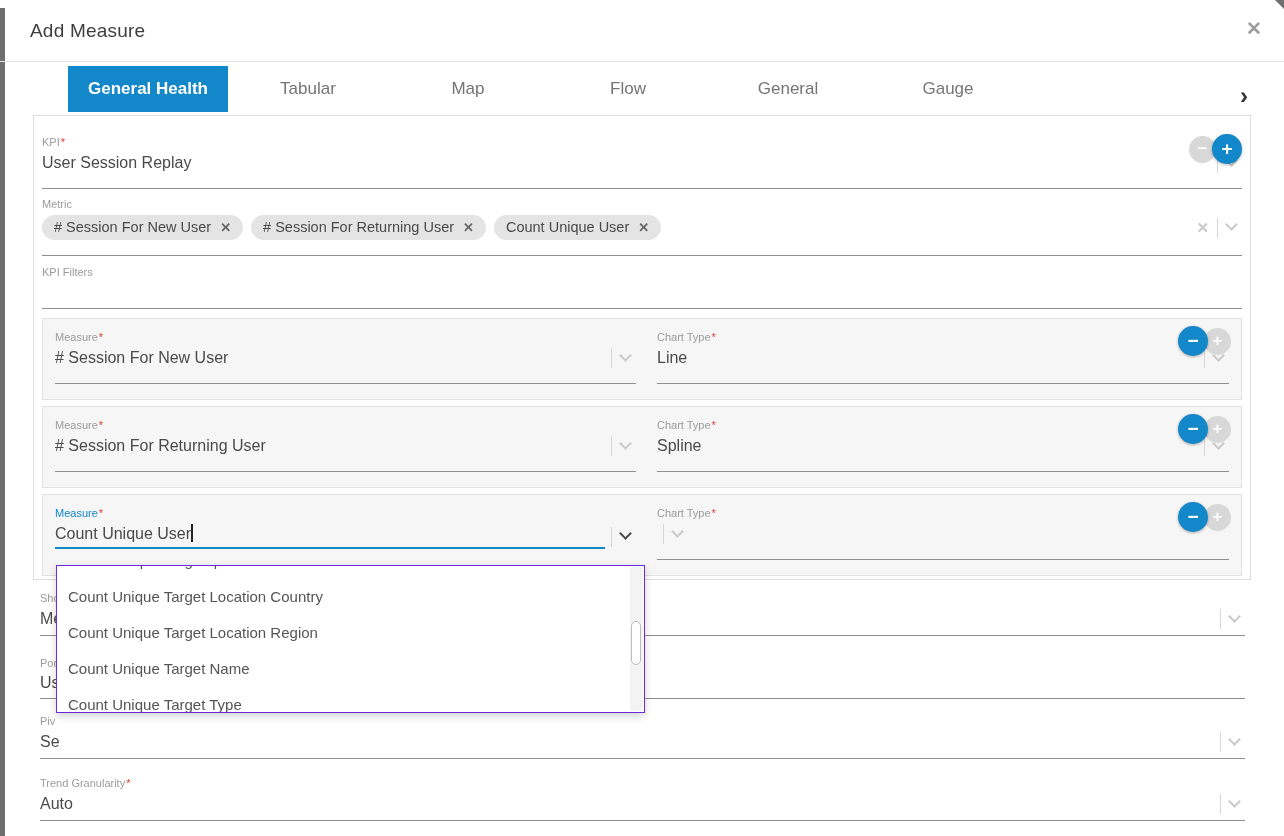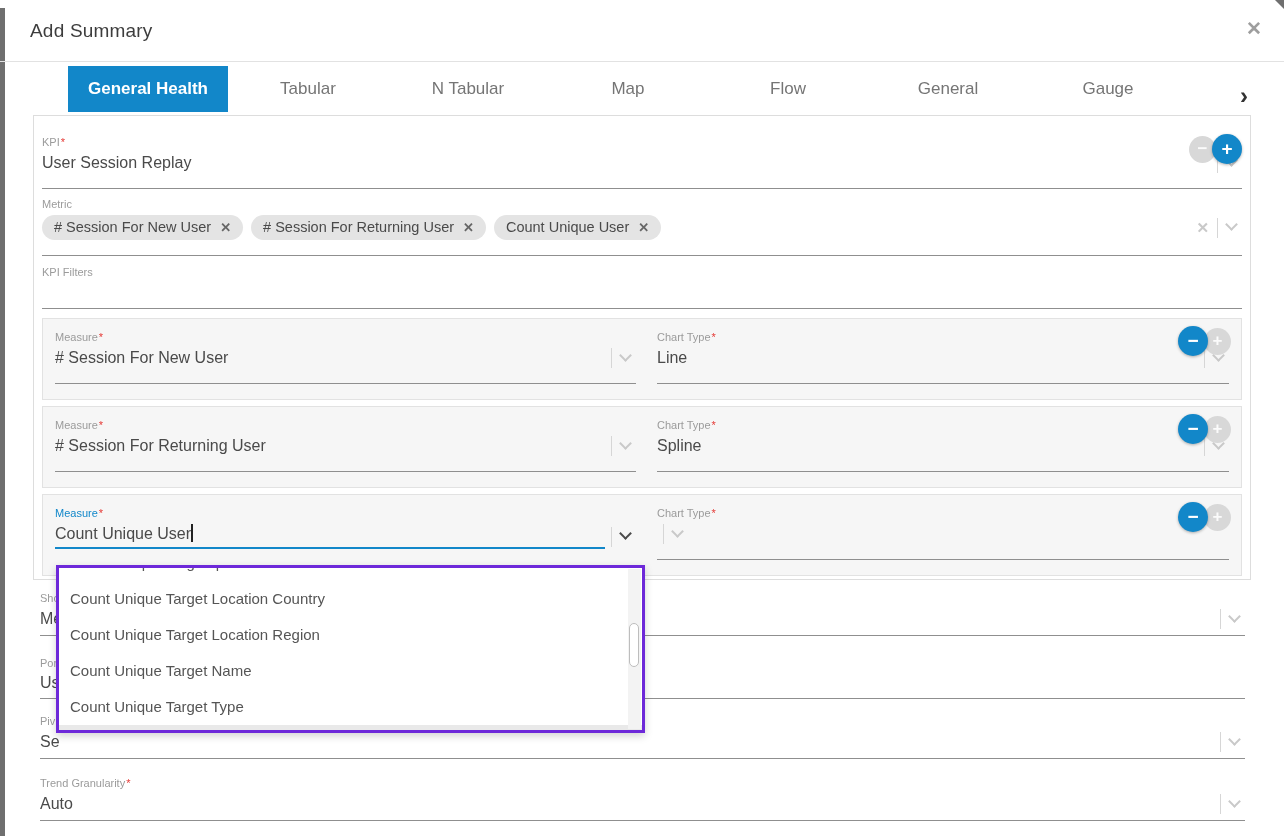--- a/index.html
+++ b/index.html
@@ -70,45 +70,44 @@
   .focused .fline { border-bottom:none; padding-bottom:3px; }
   .focused .fvalue { border-bottom:2px solid #1287c9; padding-bottom:4px; }
   .caret { display:inline-block; width:1.5px; height:18px; background:#222; vertical-align:-3px; }
 
   
   .brow { position:relative; margin-left:40px; width:1205px; padding-top:12px; }
   .brow .fline { padding-bottom:6px; }
   .row-a { height:65px; } .row-b { height:58px; } .row-c { height:62px; } .row-d { height:60px; }
 
   
-  .dropdown { position:absolute; left:56px; top:565px; width:589px; height:168px; background:#fff;
-    border:3px solid #6d28d9; box-shadow:0 3px 8px rgba(0,0,0,.18); overflow:hidden; z-index:10; }
+  .dropdown { position:absolute; left:56px; top:565px; width:589px; height:148px; background:#fff;
+    border:1px solid #6d28d9; box-shadow:0 3px 8px rgba(0,0,0,.18); overflow:hidden; z-index:10; }
   .dd-list { margin-top:-23px; }
   .dd-item { height:36px; line-height:36px; padding-left:11px; padding-right:18px; font-size:15px;
     color:#555; white-space:nowrap; overflow:hidden; cursor:pointer; }
   .dd-item.selected { background:#e9e9e9; }
   .dd-scrollbar { position:absolute; right:1px; top:1px; bottom:1px; width:13px; background:#f3f3f3; cursor:pointer; }
   .dd-thumb { position:absolute; left:1px; top:54px; width:10px; height:44px; background:#ffffff;
     border:1px solid #bdbdbd; border-radius:6px; }
 </style>
 </head>
 <body>
 
 <div class="left-strip"></div>
 <div class="corner-notch"></div>
 
 <div class="header">
-  <div class="title">Add Summary</div>
+  <div class="title">Add Measure</div>
   <button class="close-btn">✕</button>
 </div>
 
 <div class="tabbar">
   <button class="tab active">General Health</button>
   <button class="tab">Tabular</button>
-  <button class="tab">N Tabular</button>
   <button class="tab">Map</button>
   <button class="tab">Flow</button>
   <button class="tab">General</button>
   <button class="tab">Gauge</button>
   <button class="tabs-more">›</button>
 </div>
 
 <div class="container">
 
   <div class="kpi-row">

